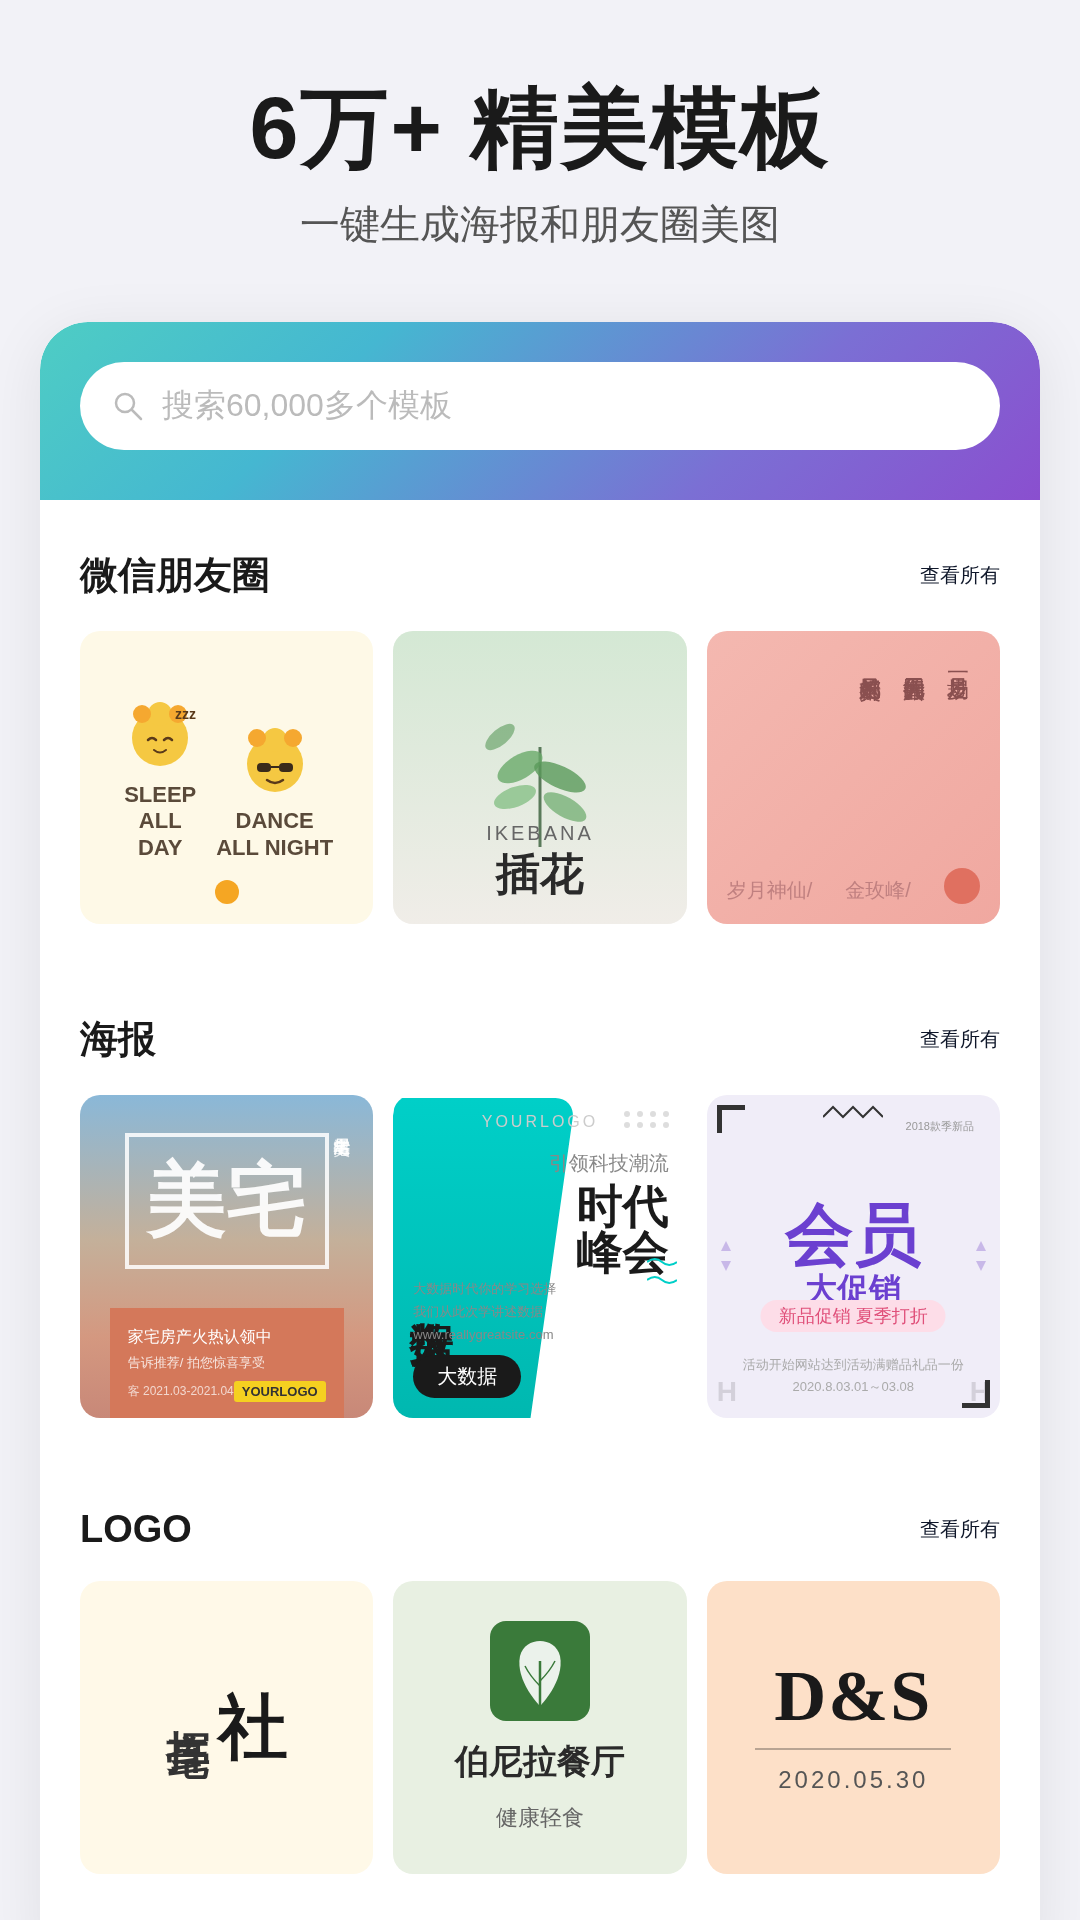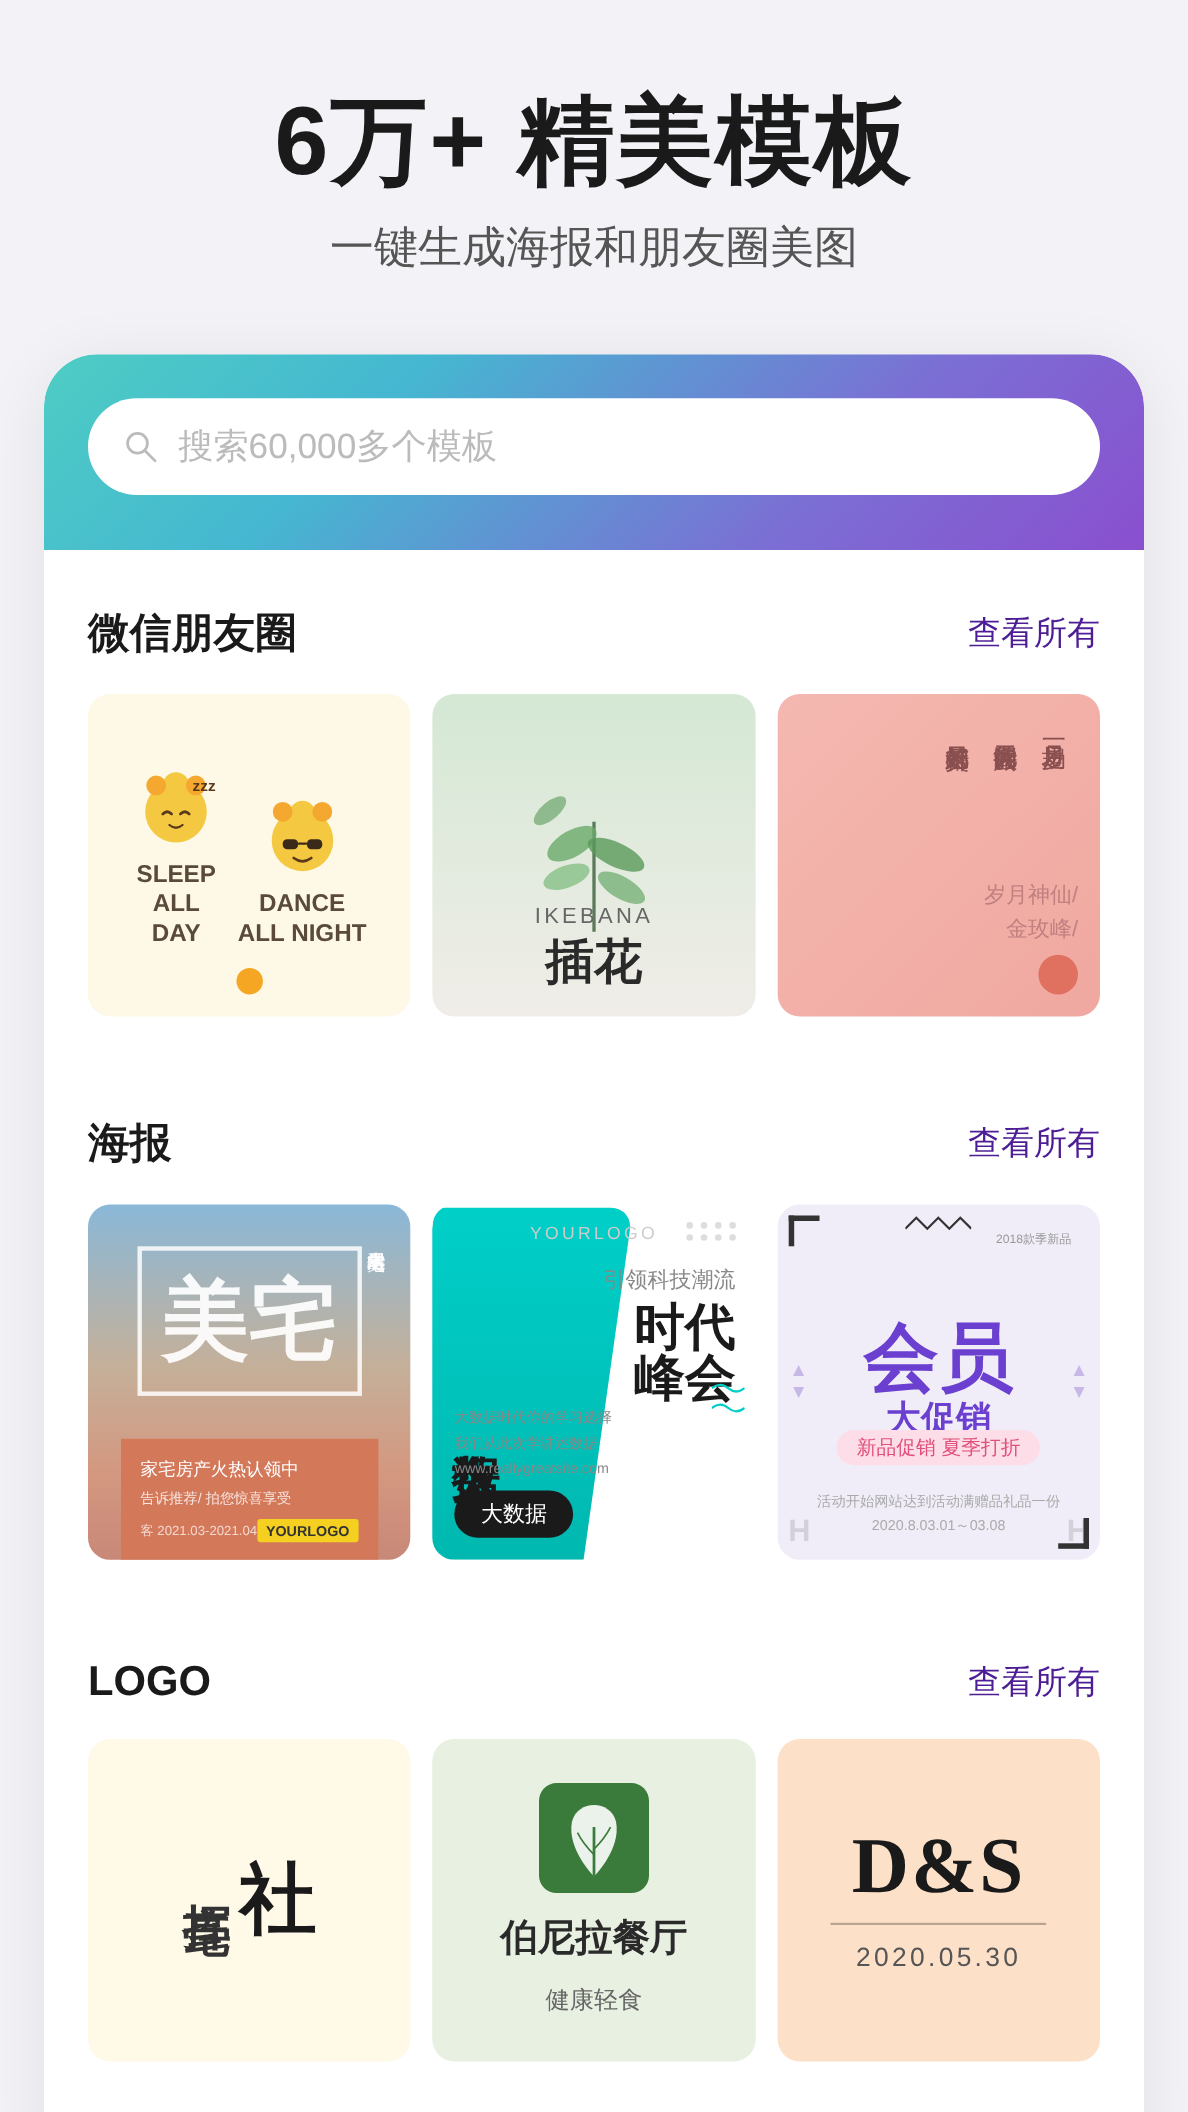--- a/index.html
+++ b/index.html
@@ -71,22 +71,22 @@
       justify-content: space-between;
       align-items: center;
       margin-bottom: 30px;
     }
     .section-title {
       font-size: 38px;
       font-weight: 700;
       color: #1a1a1a;
     }
     .section-more {
-      font-size: 30px;
-      color: #4c1d95;
+      font-size: 20px;
+      color: #0f172a;
     }
 
     .template-grid {
       display: grid;
       grid-template-columns: repeat(3, 1fr);
       gap: 20px;
     }
 
     
     .wechat-card {
@@ -343,21 +343,21 @@
           <div class="ikebana-cn">插花</div>
         </div>
       </div>
 
       <div class="wechat-card card-poem" style="background: linear-gradient(135deg, #f4b8b0 0%, #f0a8a0 100%); display:flex; flex-direction:column; padding:20px; justify-content:space-between;">
         <div style="display:flex; justify-content:flex-end; flex:1; align-items:flex-start; padding-top:10px;">
           <div style="writing-mode:vertical-rl; text-orientation:mixed; font-size:22px; color:#8a5050; line-height:2; text-align:right;">
             岁月是一场<br>奔去无回的旅行<br>美好的都是风景
           </div>
         </div>
-        <div style="display:flex; flex-direction:column; align-items:flex-end; gap:4px;">
+        <div style="display:flex; flex-direction:row; align-items:flex-end; gap:4px;justify-content:space-between;">
           <div style="font-size:20px; color:#c08080;">岁月神仙/</div>
           <div style="font-size:20px; color:#c08080;">金玫峰/</div>
           <div style="width:36px; height:36px; background:#e07060; border-radius:50%; margin-top:6px;"></div>
         </div>
       </div>
 
     </div>
   </div>
 
   <div class="section-spacer"></div>

